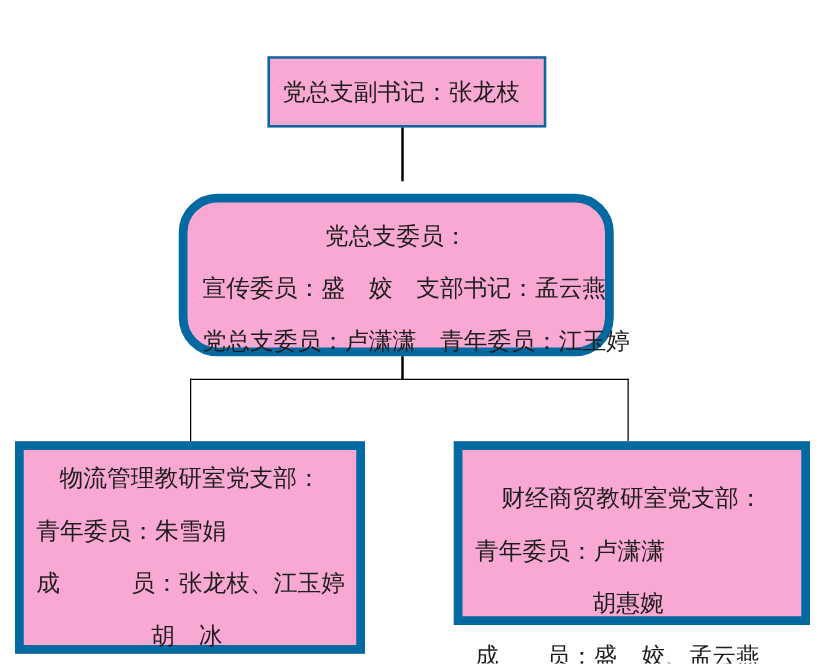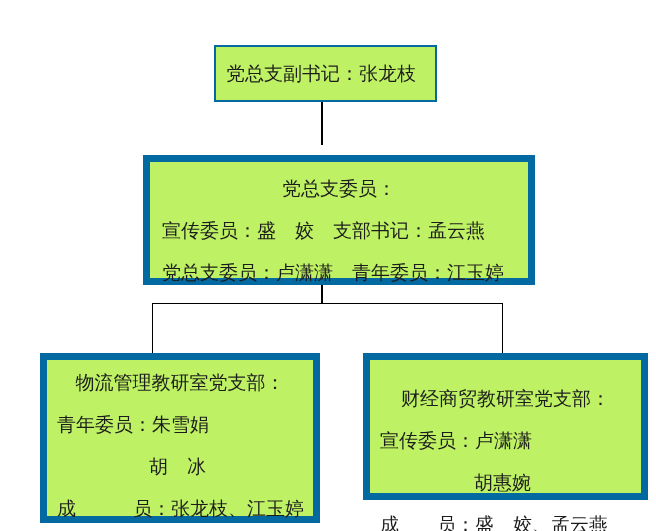--- a/index.html
+++ b/index.html
@@ -12,42 +12,42 @@
     width: 656px;
     height: 531px;
     background: #ffffff;
     font-family: "Liberation Serif", "DejaVu Serif", serif;
     color: #1c1c1c;
     font-size: 19px;
     overflow: hidden;
   }
   .node {
     position: absolute;
-    background: #bef264;
+    background: #f9a8d4;
     border: 7px solid #0369a1;
     box-sizing: border-box;
   }
   .node-root {
     left: 214px; top: 45px;
     width: 223px; height: 57px;
     border-width: 2px;
     display: flex;
     align-items: center;
     padding-left: 10px;
   }
   .node-committee {
     left: 143px; top: 155px;
-    width: 392px; height: 130px;
+    width: 348px; height: 130px;
     padding-top: 6px;
+    border-radius: 31px;
   }
   .node-branch-left {
     left: 12px; top: 353px;
     width: 280px; height: 170px;
     padding-top: 2px;
-    margin-left: 28px;
   }
   .node-branch-right {
     left: 363px; top: 353px;
     width: 285px; height: 147px;
     padding-top: 18px;
   }
   .box-line {
     height: 42px;
     display: flex;
     align-items: center;
@@ -89,24 +89,24 @@
   </div>
 
   <div class="connector conn-committee-stem"></div>
   <div class="connector conn-crossbar"></div>
   <div class="connector conn-left-drop"></div>
   <div class="connector conn-right-drop"></div>
 
   <div class="node node-branch-left">
     <div class="box-line centered">物流管理教研室党支部：</div>
     <div class="box-line">青年委员：朱雪娟</div>
+    <div class="box-line">成　　　员：张龙枝、江玉婷</div>
     <div class="box-line indent-left">胡　冰</div>
-    <div class="box-line">成　　　员：张龙枝、江玉婷</div>
   </div>
 
   <div class="node node-branch-right">
     <div class="box-line centered">财经商贸教研室党支部：</div>
-    <div class="box-line">宣传委员：卢潇潇</div>
+    <div class="box-line">青年委员：卢潇潇</div>
     <div class="box-line indent-right">胡惠婉</div>
     <div class="box-line">成　　员：盛　姣、孟云燕</div>
   </div>
 
 </div>
 
 </body></html>

